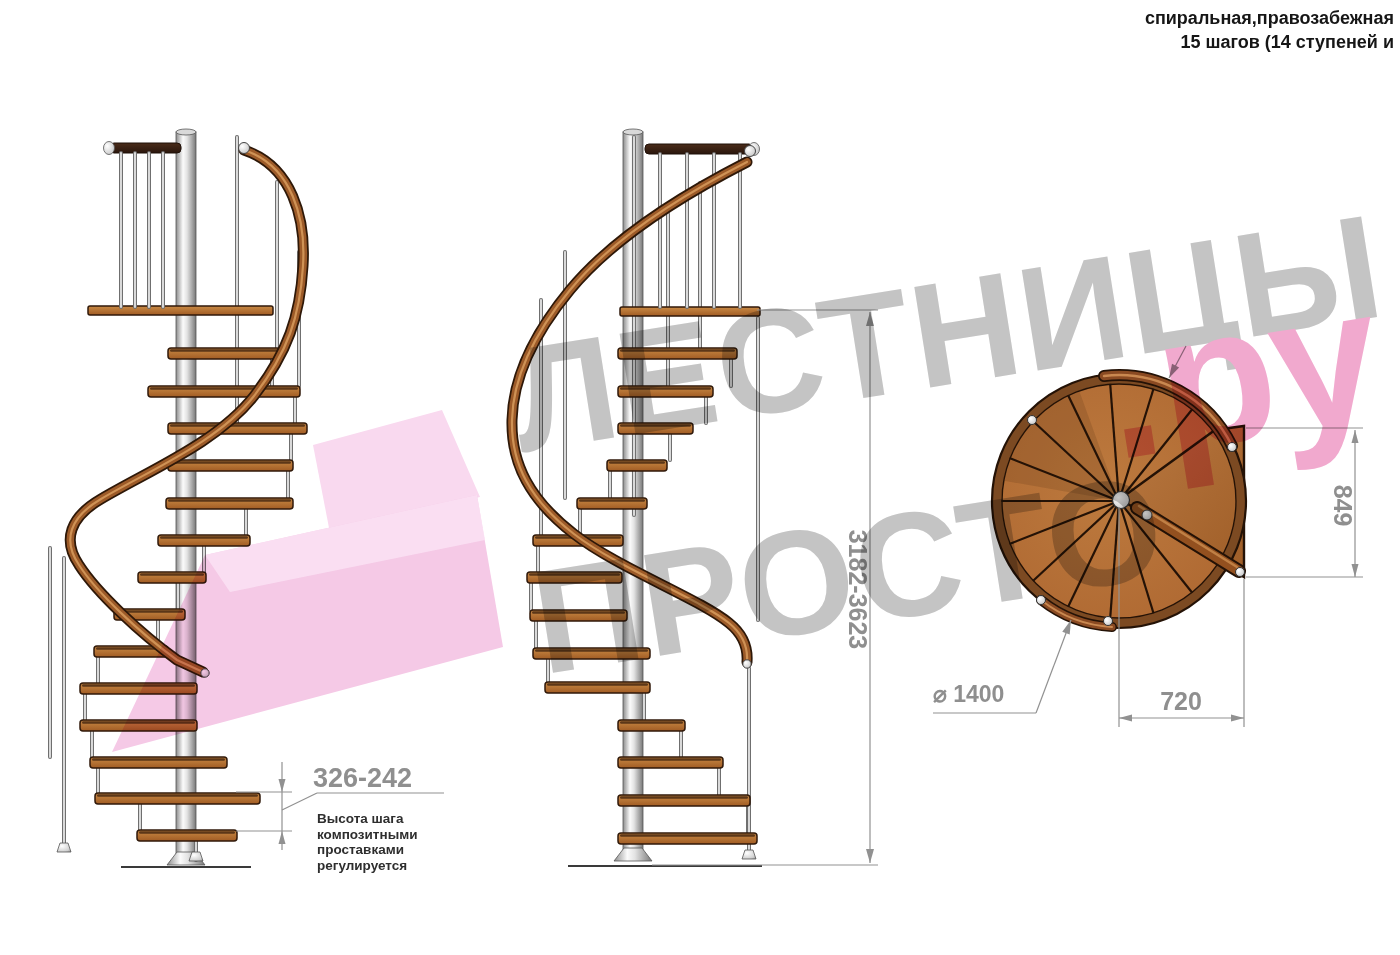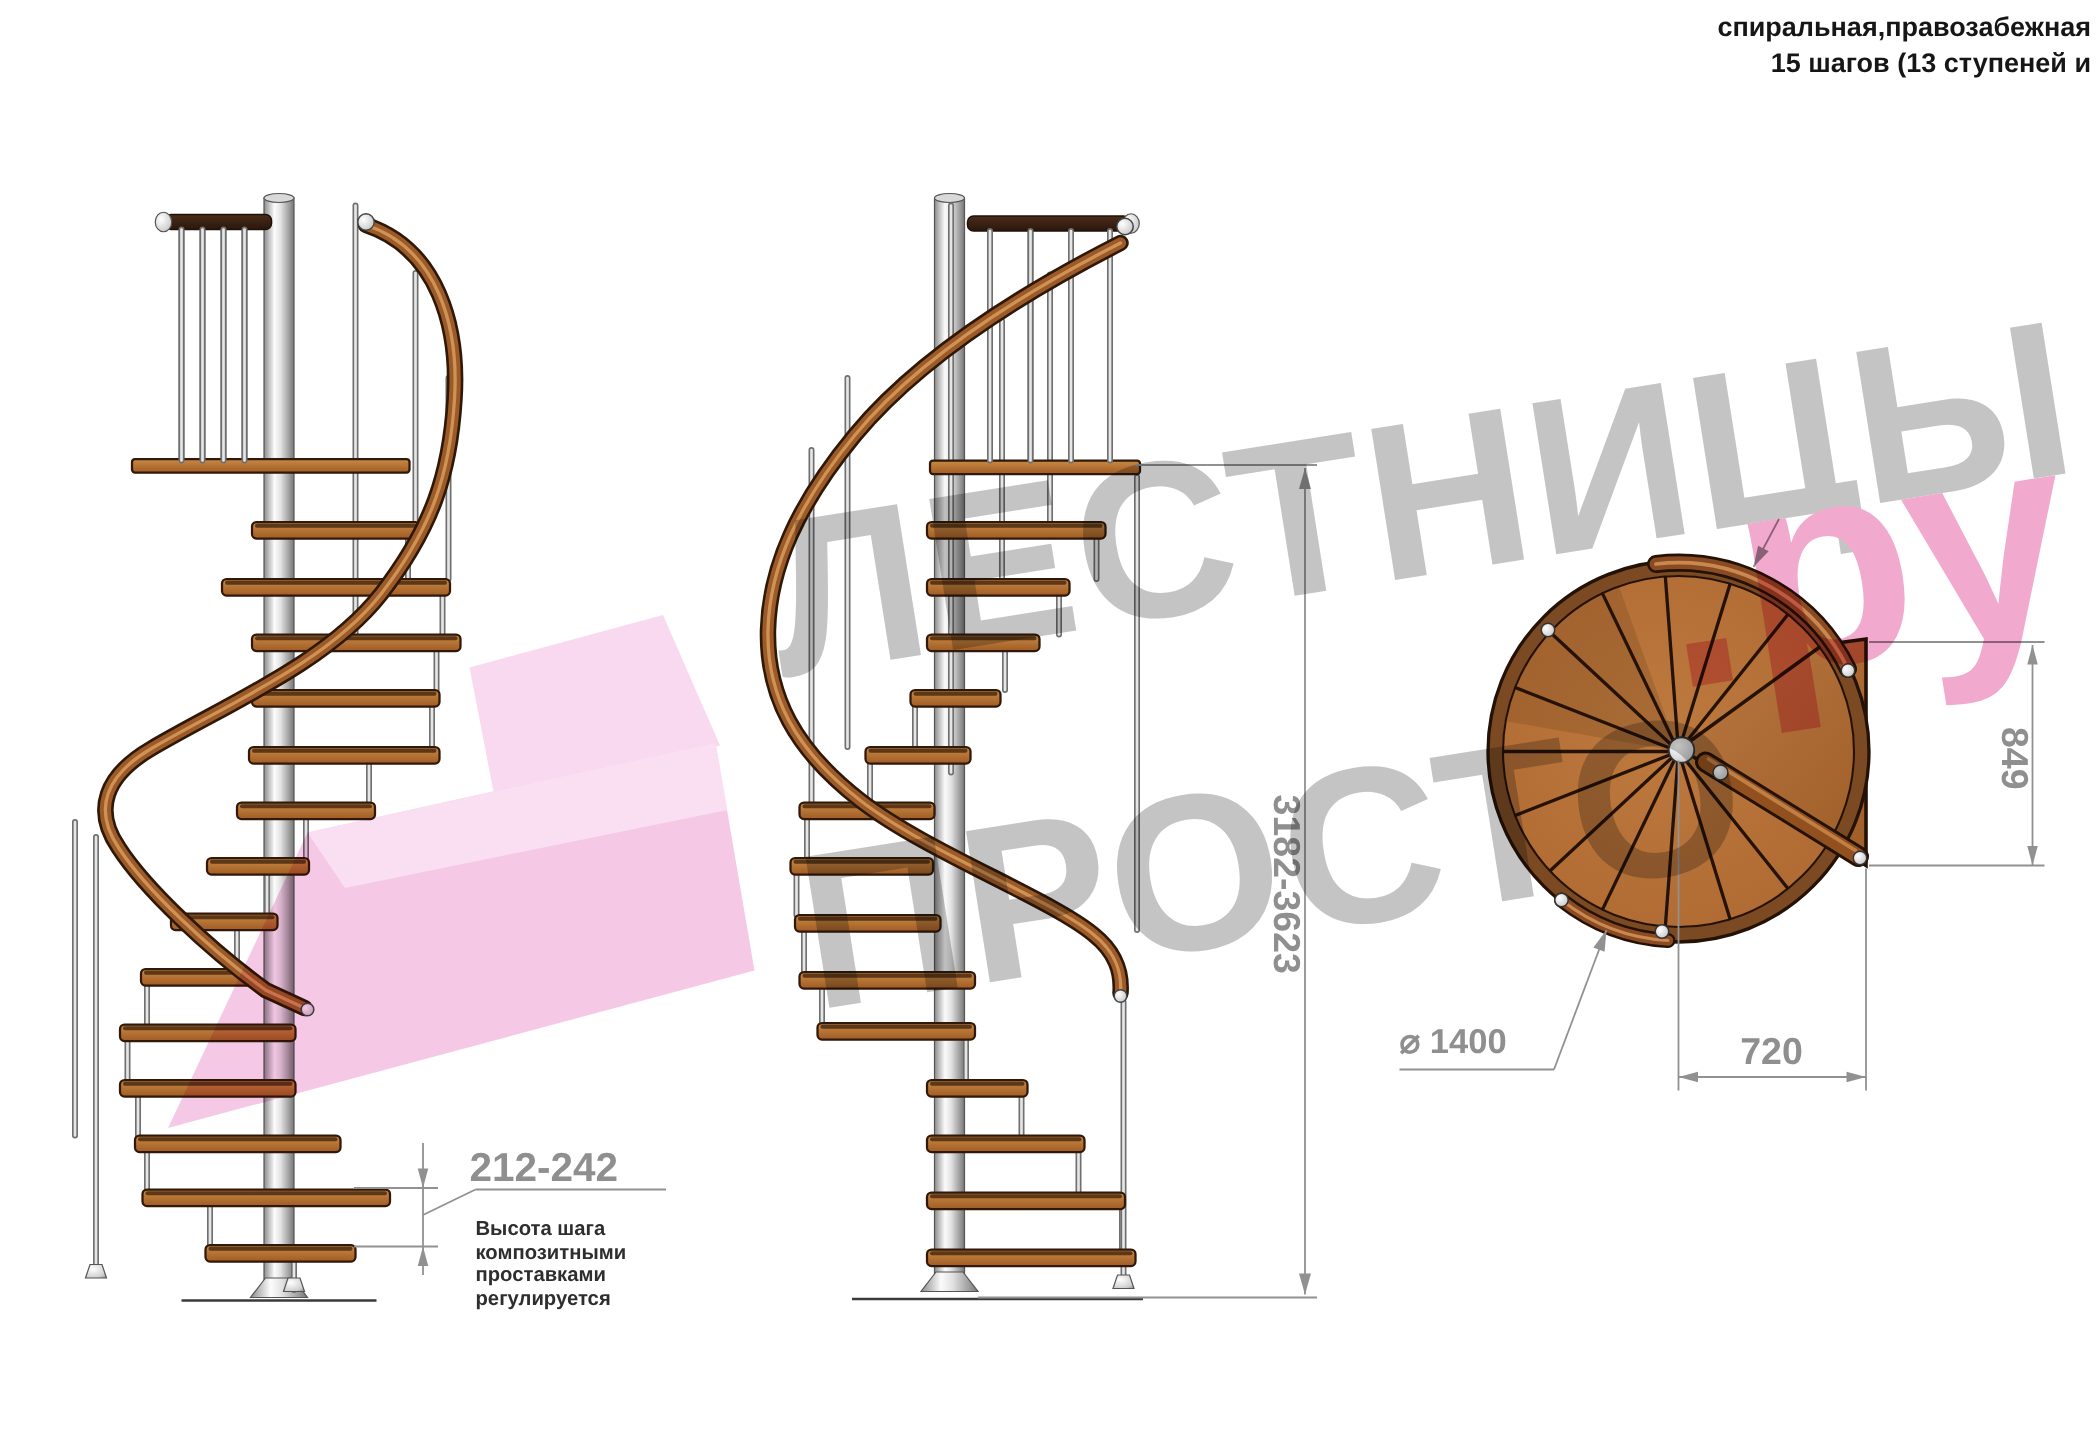--- a/index.html
+++ b/index.html
@@ -325,24 +325,24 @@
       <path d="M1244,718 l-13,-3.5 v7 z"></path>
       <path d="M282,792 l-3.5,-13 h7 z"></path>
       <path d="M282,831 l-3.5,13 h7 z"></path>
       <path d="M0,0 L-4,14 L4,14 z" transform="translate(1071,620) rotate(21)"></path>
       <path d="M0,0 L-4,-14 L4,-14 z" transform="translate(1169,378) rotate(28)"></path>
     </g>
   </svg>
 
   <div class="t hdr">
     <div>спиральная,правозабежная</div>
-    <div>15 шагов (13 ступеней и</div>
+    <div>15 шагов (14 ступеней и</div>
   </div>
 
-  <div class="t dim" style="left:313px;top:763px;font-size:27px;">212-242</div>
+  <div class="t dim" style="left:313px;top:763px;font-size:27px;">326-242</div>
 
   <div class="t dim rot" style="left:787px;top:575px;width:140px;font-size:25px;">3182-3623</div>
 
   <div class="t dim rot" style="left:1302px;top:491px;width:80px;font-size:25px;">849</div>
 
   <div class="t dim" style="left:1141px;top:687px;width:80px;text-align:center;font-size:25px;">720</div>
 
   <div class="t dim" style="left:933px;top:681px;font-size:23px;">⌀ 1400</div>
 
   <div class="t note" style="left:317px;top:799px;margin-top:12px;">

